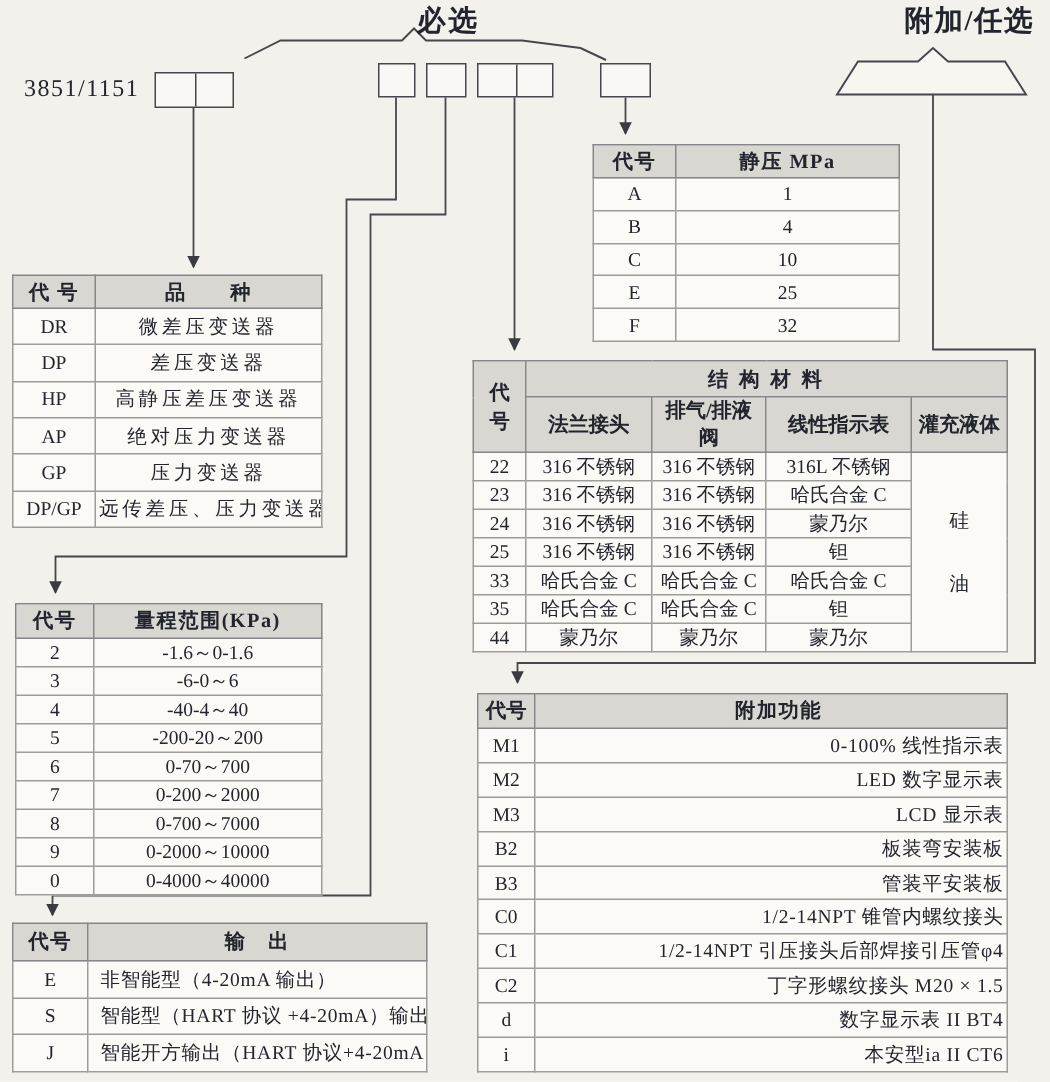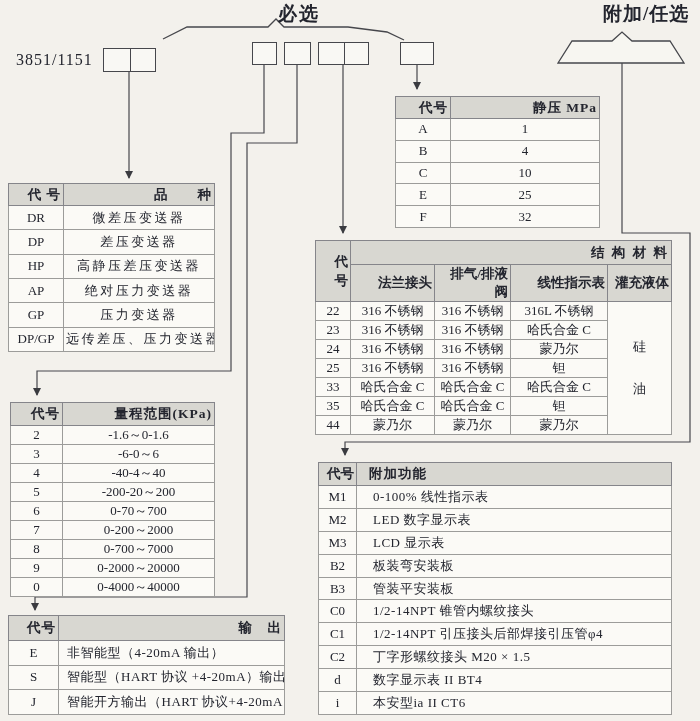--- a/index.html
+++ b/index.html
@@ -13,30 +13,30 @@
   .lbl{position:absolute;z-index:3;font-weight:bold;font-size:19px;letter-spacing:2px;margin-left:22px;}
   .model-lbl{position:absolute;z-index:3;font-size:16px;letter-spacing:1px;font-weight:normal;}
   .sbox{position:absolute;z-index:2;background:#f9f8f4;border:1.3px solid #46474c;box-sizing:border-box;}
   .sbox .vline{position:absolute;left:50%;top:0;bottom:0;width:0;border-left:1.1px solid #46474c;}
   table.tbl{
     position:absolute;z-index:2;border-collapse:collapse;table-layout:fixed;
     background:#fbfaf6;border:1.7px solid #3a3b40;font-size:13px;
   }
   .tbl th{
     background:#d8d7d1;font-weight:bold;font-size:13.5px;
-    border:1px solid #85858a;text-align:right;padding:0 2px;letter-spacing:1px;
+    border:1px solid #85858a;text-align:center;padding:0 2px;letter-spacing:1px;
   }
   .tbl td{
     border:1px solid #9c9c9a;text-align:center;padding:0 2px;
     white-space:nowrap;overflow:hidden;
   }
   #t-product td:nth-child(2){letter-spacing:2.5px;}
   #t-output td:nth-child(2){text-align:left;padding-left:8px;letter-spacing:0.5px;}
-  #t-addon td:nth-child(2){text-align:left;padding-left:16px;letter-spacing:0.5px;}
-  #t-addon th:nth-child(2){text-align:left;padding-left:12px;}
+  #t-addon td:nth-child(2){text-align:right;padding-left:26px;letter-spacing:0.5px;}
+  #t-addon th:nth-child(2){text-align:center;padding-left:12px;}
   #t-material th{letter-spacing:2px;}
   .fill-cell{white-space:pre-line !important;line-height:42px;letter-spacing:0;}
 </style>
 </head>
 <body>
 
 <div class="page">
 
   <svg class="wires" width="700" height="721" viewBox="0 0 700 721">
     <defs>
@@ -247,21 +247,21 @@
         <tr>
           <td>7</td>
           <td>0-200～2000</td>
         </tr>
         <tr>
           <td>8</td>
           <td>0-700～7000</td>
         </tr>
         <tr>
           <td>9</td>
-          <td>0-2000～20000</td>
+          <td>0-2000～10000</td>
         </tr>
         <tr>
           <td>0</td>
           <td>0-4000～40000</td>
         </tr>
       </tbody>
   </table>
 
   <table class="tbl" id="t-output" style="left:8px;top:615px;width:277px;height:100px;">
     <colgroup>

